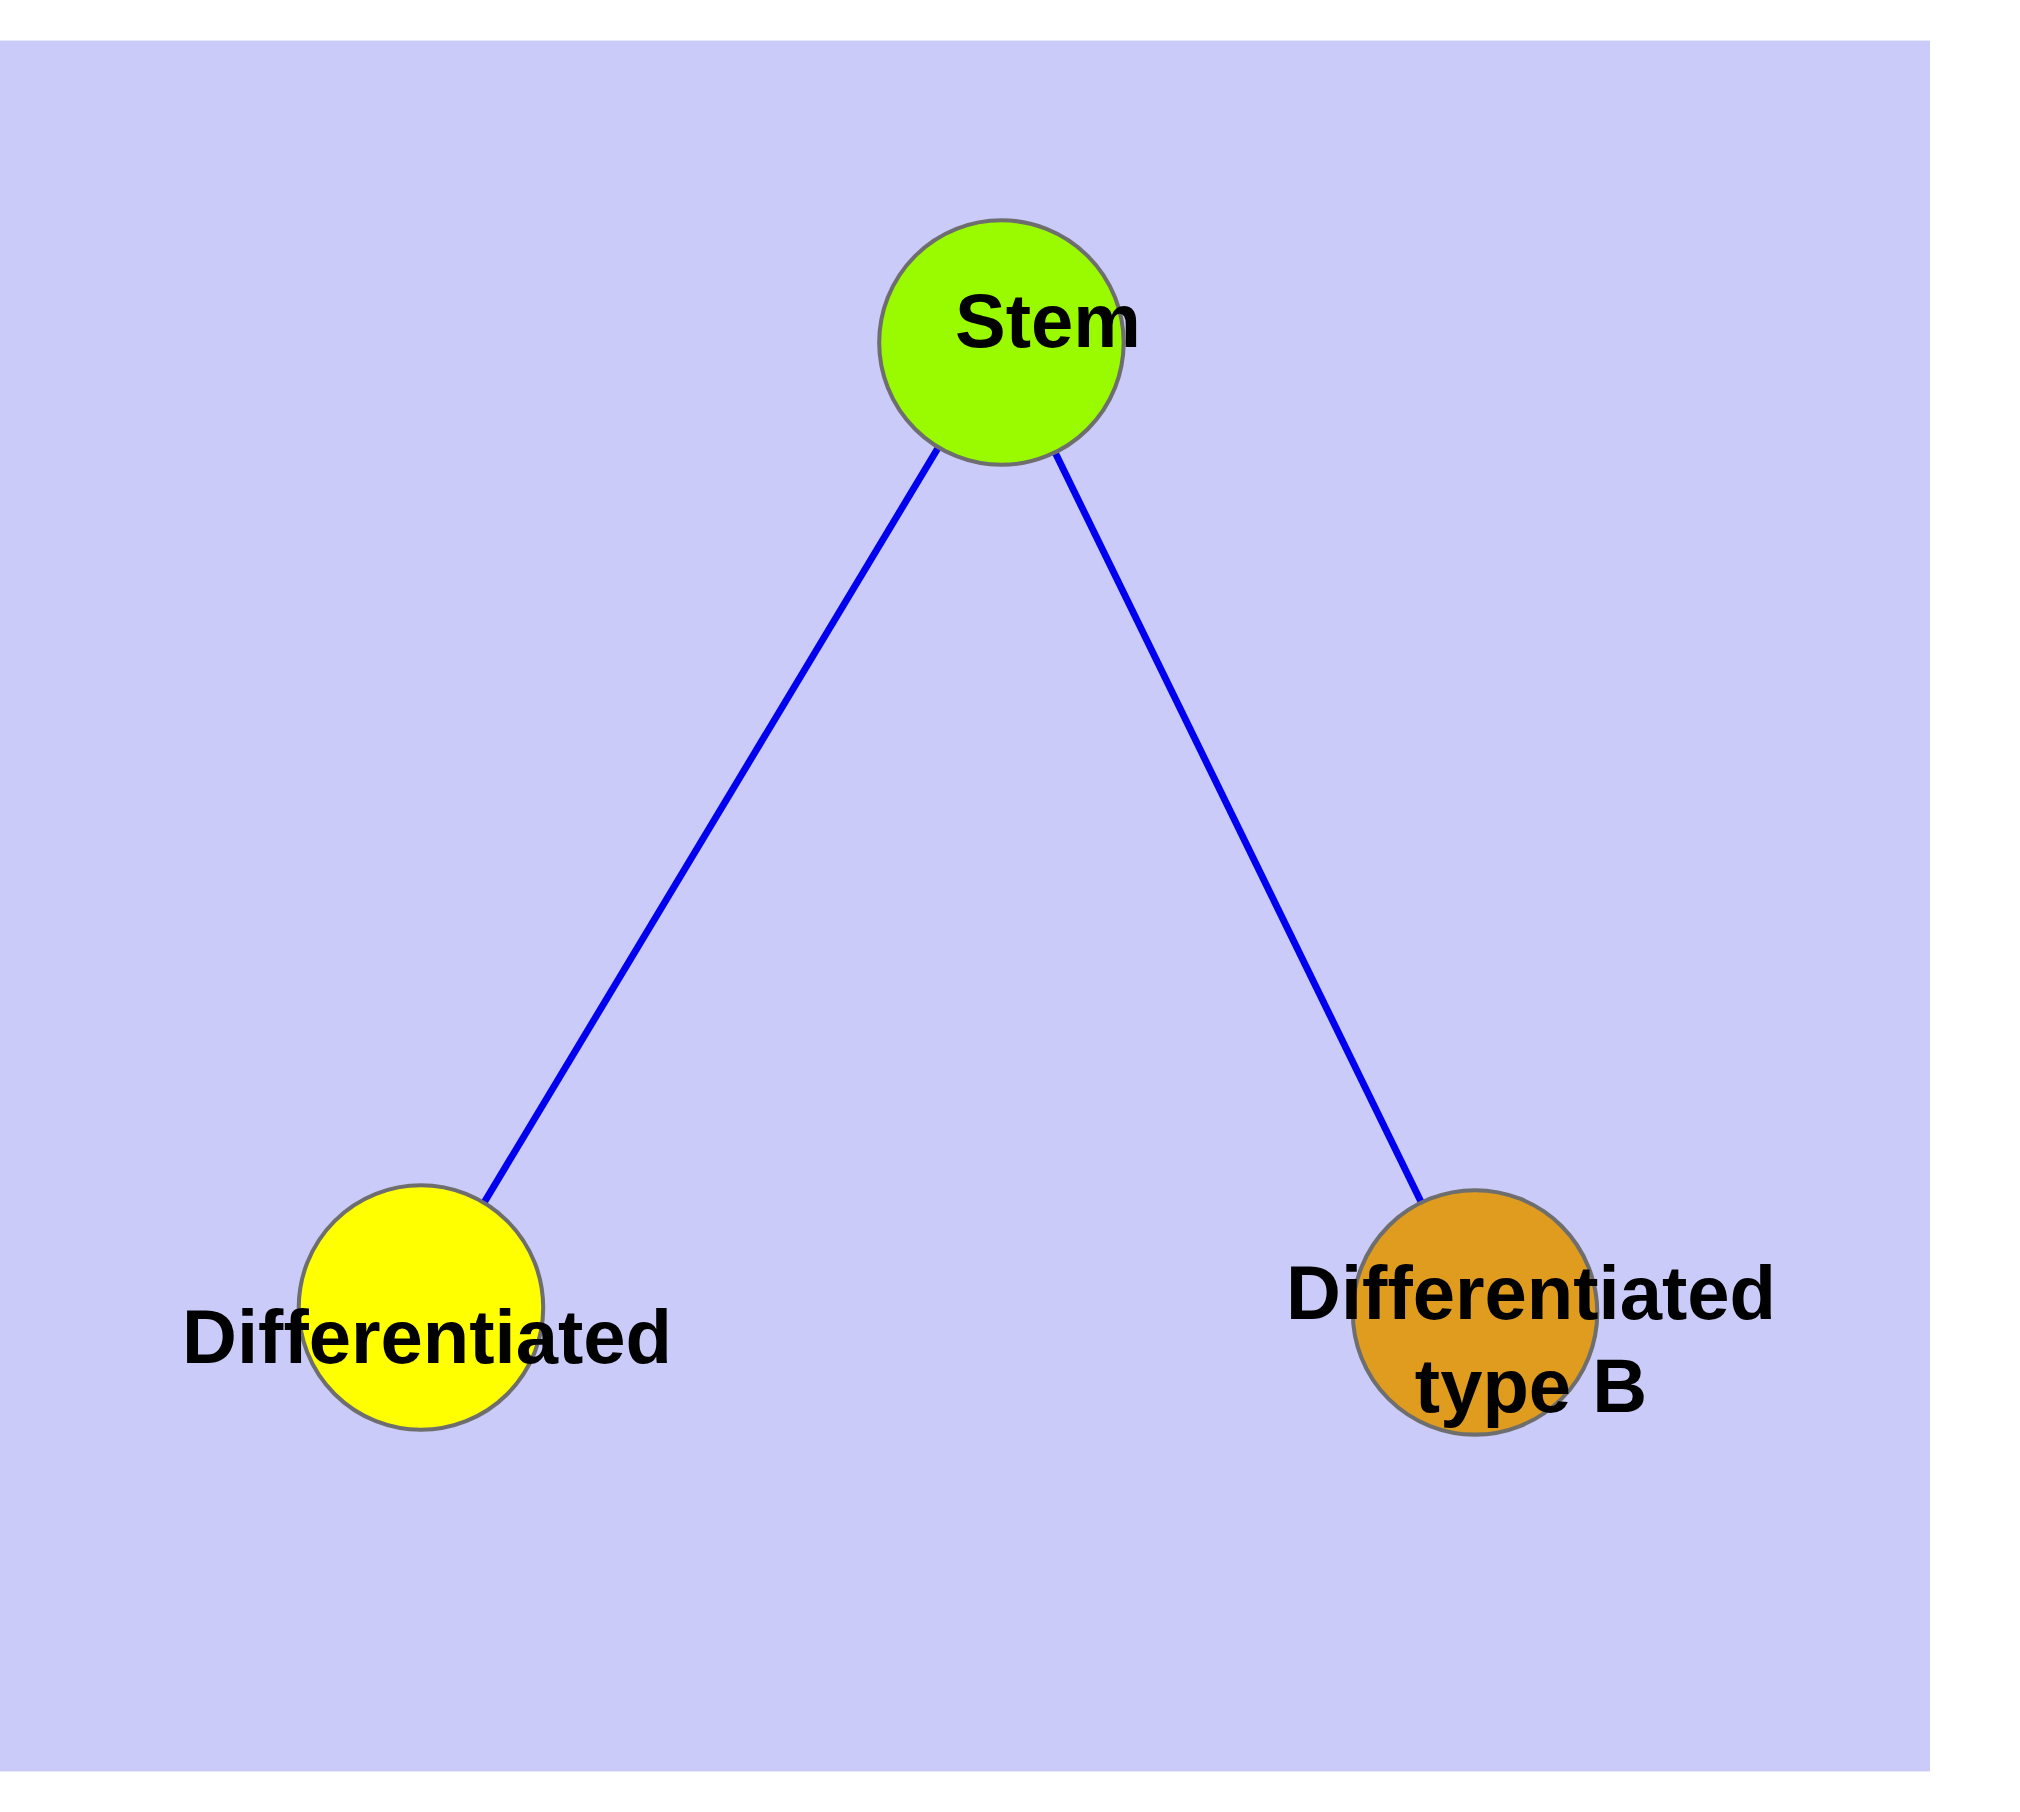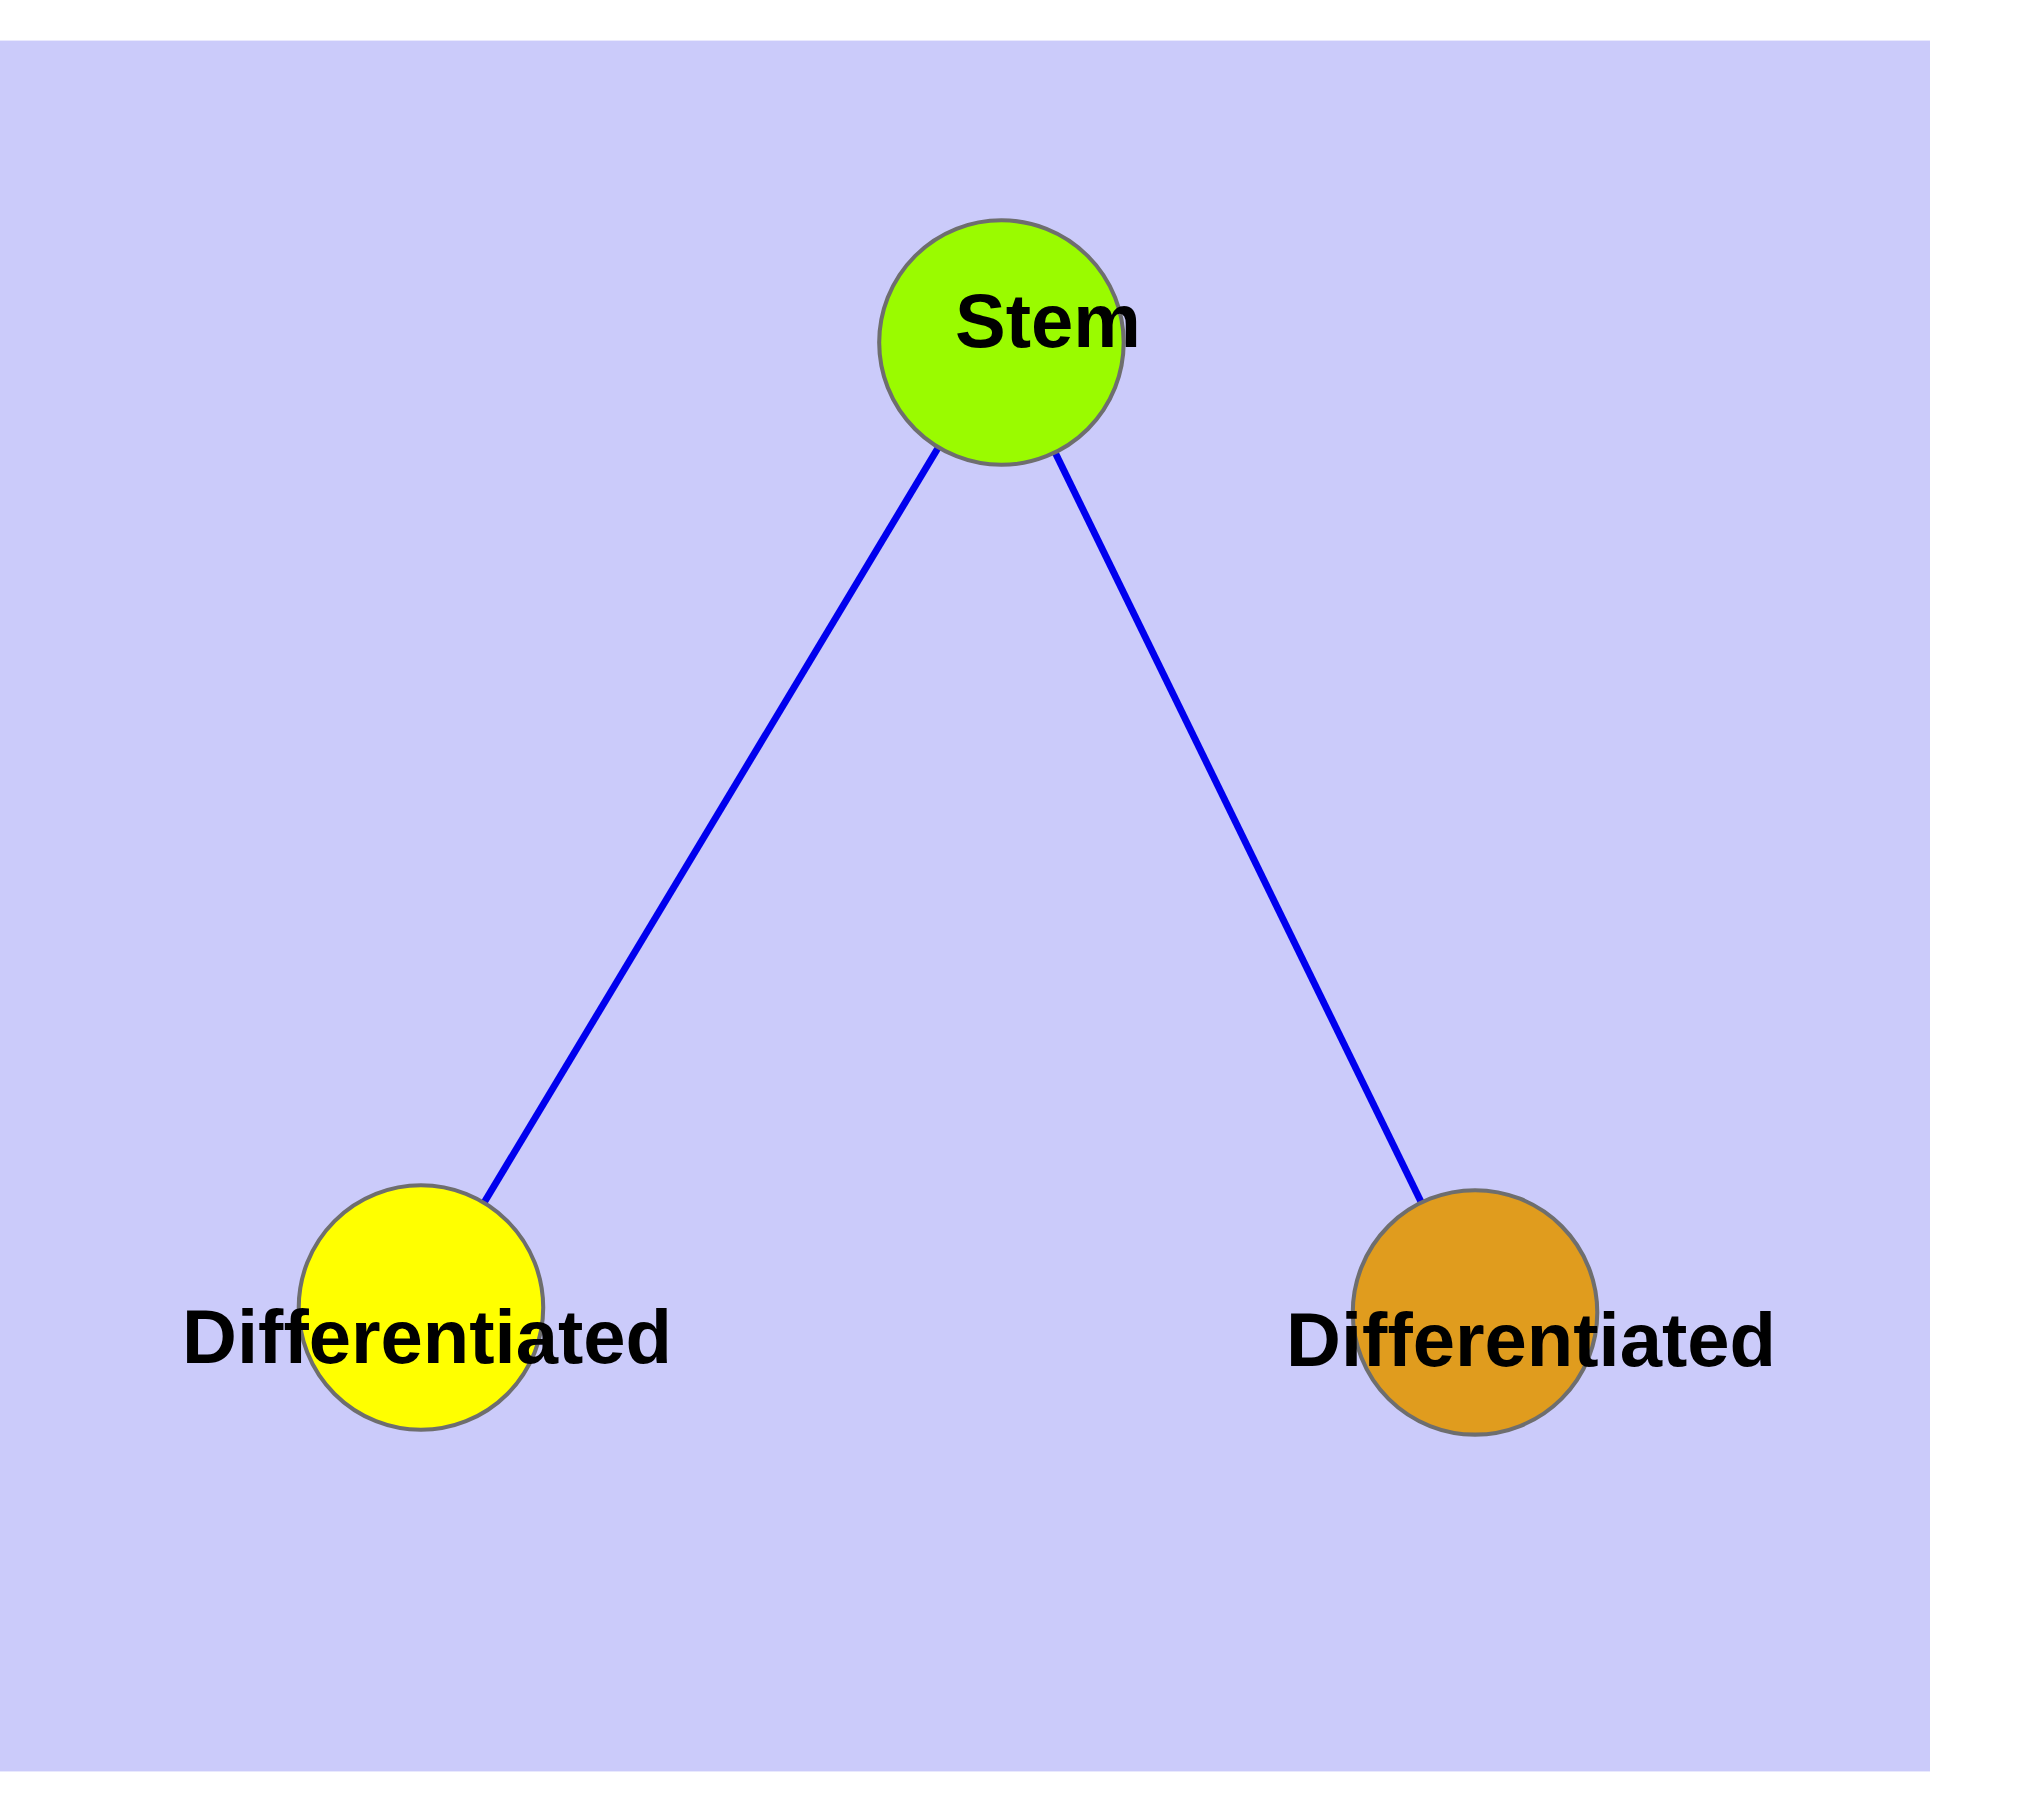--- a/index.html
+++ b/index.html
@@ -71,17 +71,18 @@
   <div class="node-label" style="left:1048px; top:320px;">
     <span class="label-line">Stem</span>
   </div>
 
   <div class="node-label" style="left:427px; top:1336px;">
     <span class="label-line">Differentiated</span>
   </div>
 
   <div class="node-label" style="left:1531px; top:1339px;">
     <span class="label-line">Differentiated</span>
+    <span class="label-line">type B</span>
   </div>
 
   <div class="top-strip"></div>
 </div>
 
 
 </body></html>

